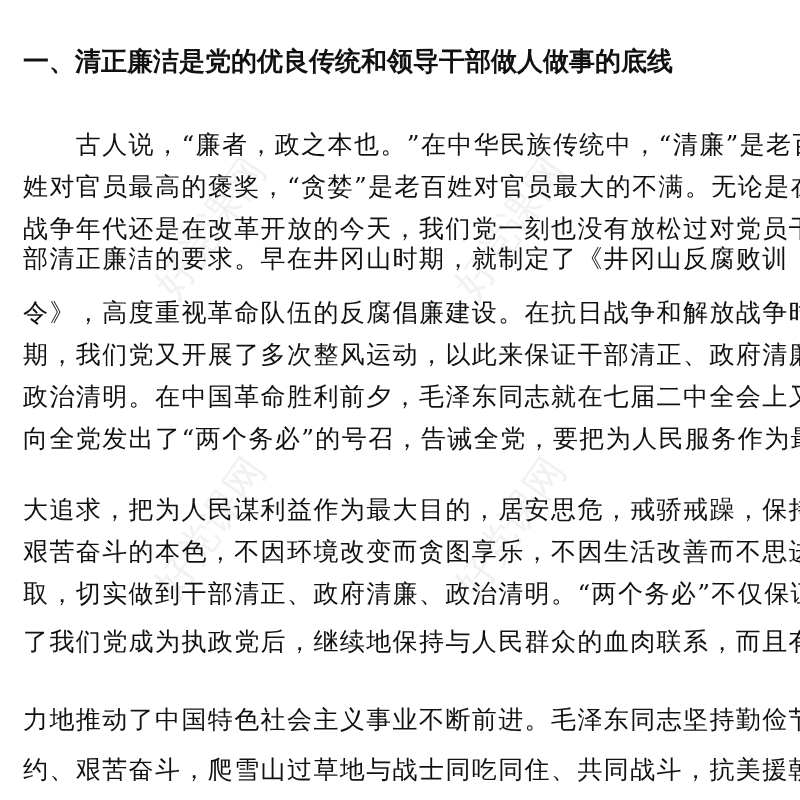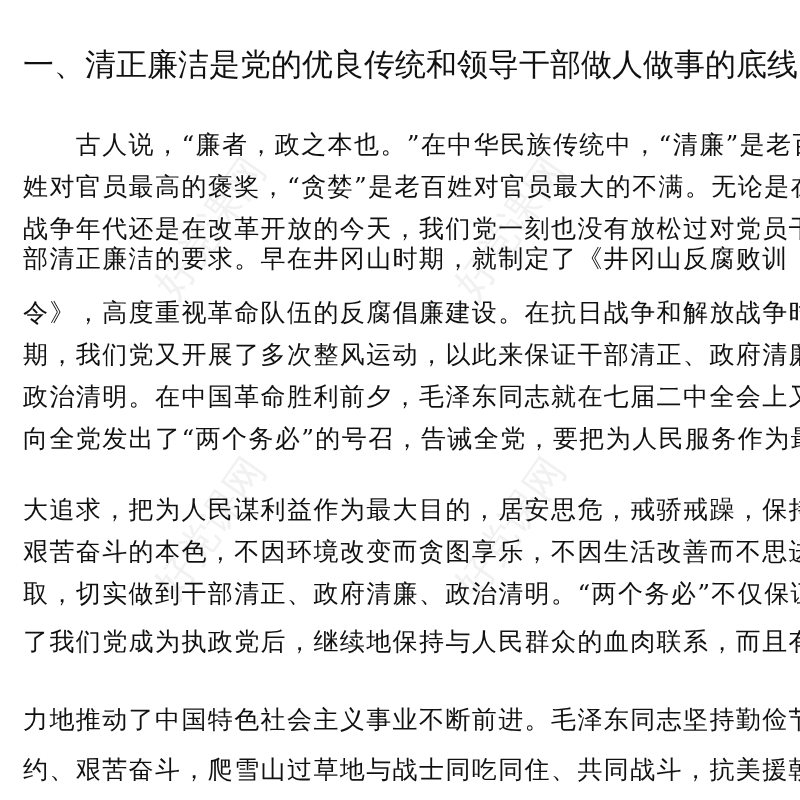--- a/index.html
+++ b/index.html
@@ -1,18 +1,18 @@
 <!DOCTYPE html>
 <html><head>
 <meta charset="utf-8">
 <style>
   html, body { margin: 0; padding: 0; background: #ffffff; }
   body { width: 800px; height: 800px; overflow: hidden; position: relative;
          font-family: "DejaVu Serif", "Liberation Serif", serif; color: #111; }
-  .heading { position: absolute; left: 23px; top: 44px; font-size: 31px; font-weight: normal;
+  .heading { position: absolute; left: 23px; top: 44px; font-size: 26px; font-weight: bold;
              font-family: "DejaVu Sans", "Liberation Sans", sans-serif; letter-spacing: 0px; white-space: nowrap; }
   .line { position: absolute; left: 23px; font-size: 25px; white-space: nowrap; letter-spacing: 1.4px; }
   .watermark { position: absolute; color: rgba(180,180,180,0.18); font-size: 40px;
                transform: rotate(-55deg); font-family: "DejaVu Sans", sans-serif; pointer-events: none; white-space: nowrap; }
 </style>
 </head>
 <body>
 
 <div>
   <div class="watermark" style="left:130px; top:200px;">好党课网</div>

